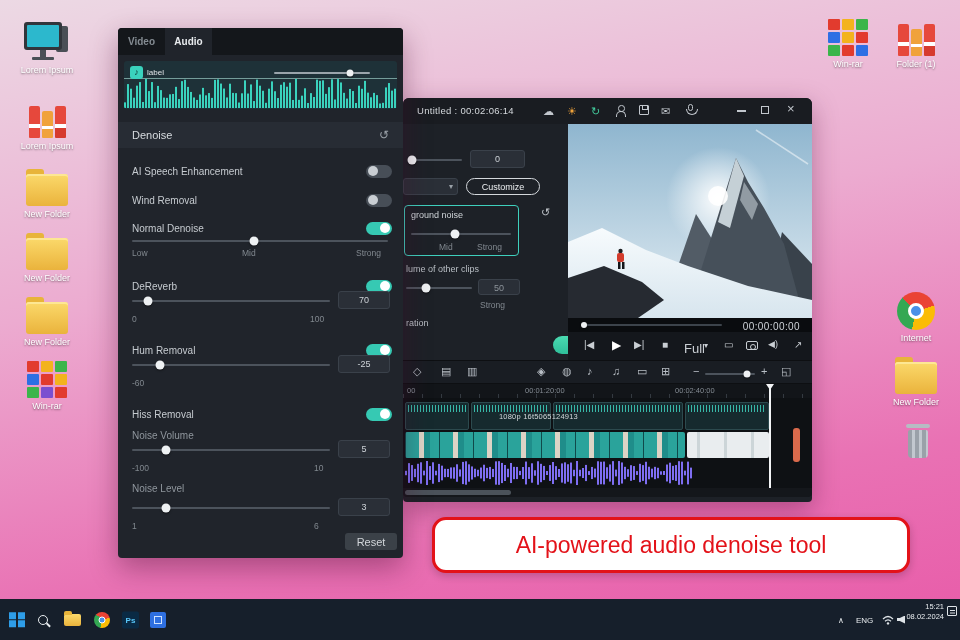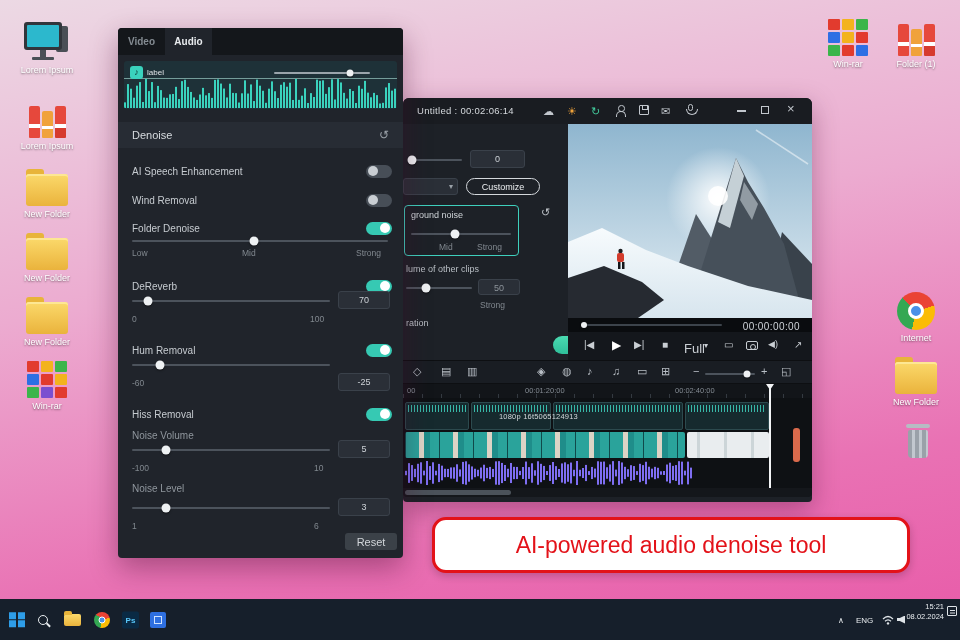--- a/index.html
+++ b/index.html
@@ -611,21 +611,21 @@
           <i></i>
         </span>
     </div>
     <div class="prow" style="top:164px">
       <span class="plabel">Wind Removal</span>
       <span class="tgl off">
           <i></i>
         </span>
     </div>
     <div class="prow" style="top:192px">
-      <span class="plabel">Folder Denoise</span>
+      <span class="plabel">Normal Denoise</span>
       <span class="tgl on">
           <i></i>
         </span>
     </div>
     <div class="slid" style="left:14px;top:212px;width:256px">
         <i class="sdot" style="left:122px"></i>
       </div>
     <span class="mm" style="left:14px;top:220px">Low</span>
     <span class="mm" style="left:124px;top:220px">Mid</span>
     <span class="mm" style="left:238px;top:220px">Strong</span>
@@ -645,21 +645,21 @@
 
     <div class="prow" style="top:314px">
       <span class="plabel">Hum Removal</span>
       <span class="tgl on">
           <i></i>
         </span>
     </div>
     <div class="slid" style="left:14px;top:336px;width:198px">
         <i class="sdot" style="left:28px"></i>
       </div>
-    <div class="vbox" style="left:220px;top:345px">-25</div>
+    <div class="vbox" style="left:220px;top:327px">-25</div>
     <span class="mm" style="left:14px;top:350px">-60</span>
 
     <div class="prow" style="top:378px">
       <span class="plabel">Hiss Removal</span>
       <span class="tgl on">
           <i></i>
         </span>
     </div>
 
     <span class="plabel dim" style="position:absolute;left:14px;top:402px">Noise Volume</span>

